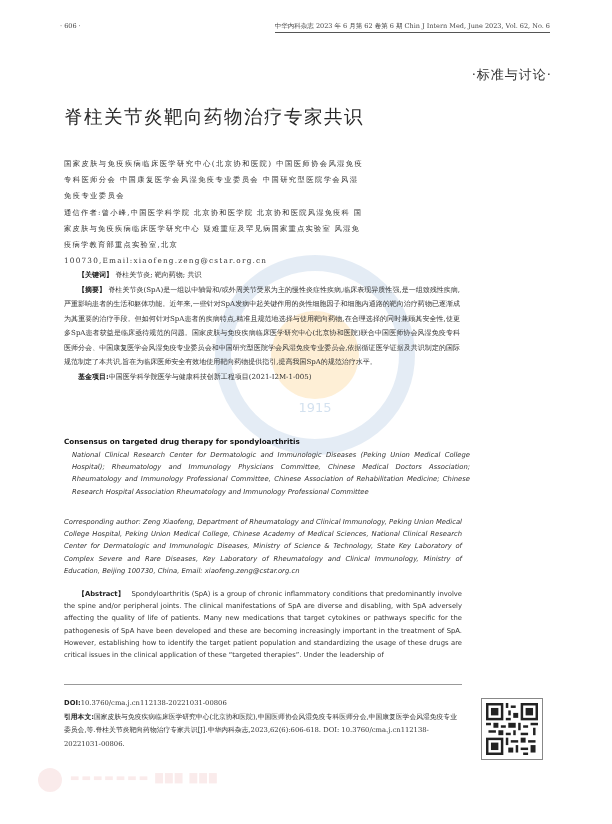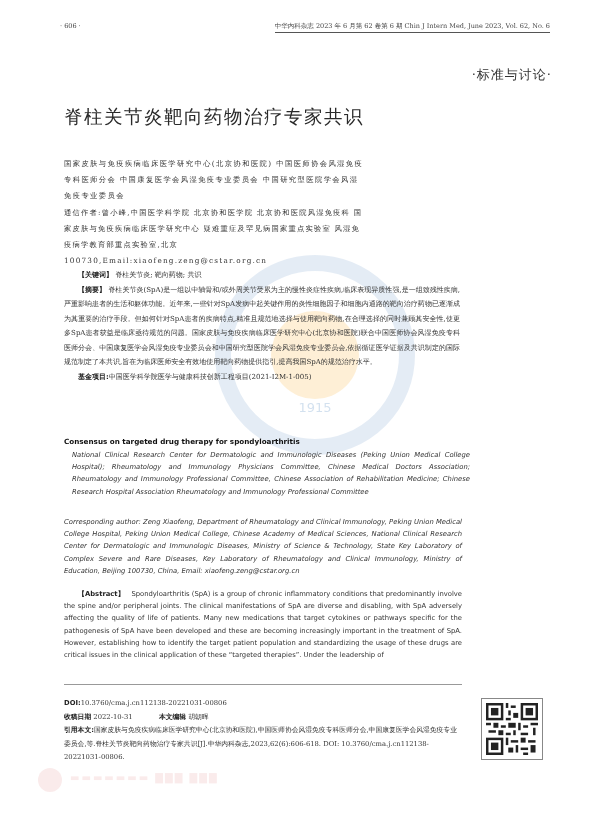--- a/index.html
+++ b/index.html
@@ -77,27 +77,20 @@
   &nbsp;&nbsp;<span>Spondyloarthritis (SpA) is a group of chronic inflammatory conditions that predominantly involve the spine and/or peripheral joints. The clinical manifestations of SpA are diverse and disabling, with SpA adversely affecting the quality of life of patients. Many new medications that target cytokines or pathways specific for the pathogenesis of SpA have been developed and these are becoming increasingly important in the treatment of SpA. However, establishing how to identify the target patient population and standardizing the usage of these drugs are critical issues in the clinical application of these “targeted therapies”. Under the leadership of</span>
 </div>
 
 <div class="abs divider"></div>
 
 <div class="abs footer">
   <div>
     <span class="lbl">DOI:</span><span>10.3760/cma.j.cn112138-20221031-00806</span>
   </div>
   <div>
-    <span class="lbl">收稿日期</span>
-    <span>2022-10-31</span>
-    <span class="gap"></span>
-    <span class="lbl">本文编辑</span>
-    <span>胡朝晖</span>
-  </div>
-  <div>
     <span class="lbl">引用本文:</span><span>国家皮肤与免疫疾病临床医学研究中心(北京协和医院),中国医师协会风湿免疫专科医师分会,中国康复医学会风湿免疫专业委员会,等.脊柱关节炎靶向药物治疗专家共识[J].中华内科杂志,2023,62(6):606-618. DOI: 10.3760/cma.j.cn112138-20221031-00806.</span>
   </div>
 </div>
 
 <div class="abs qr">
   <svg width="52" height="52" viewBox="0 0 21 21">
     <rect x="0" y="0" width="21" height="21" fill="#fff"></rect>
     <g fill="#222">
       <rect x="0" y="0" width="7" height="7"></rect>
         <rect x="1" y="1" width="5" height="5" fill="#fff"></rect>

